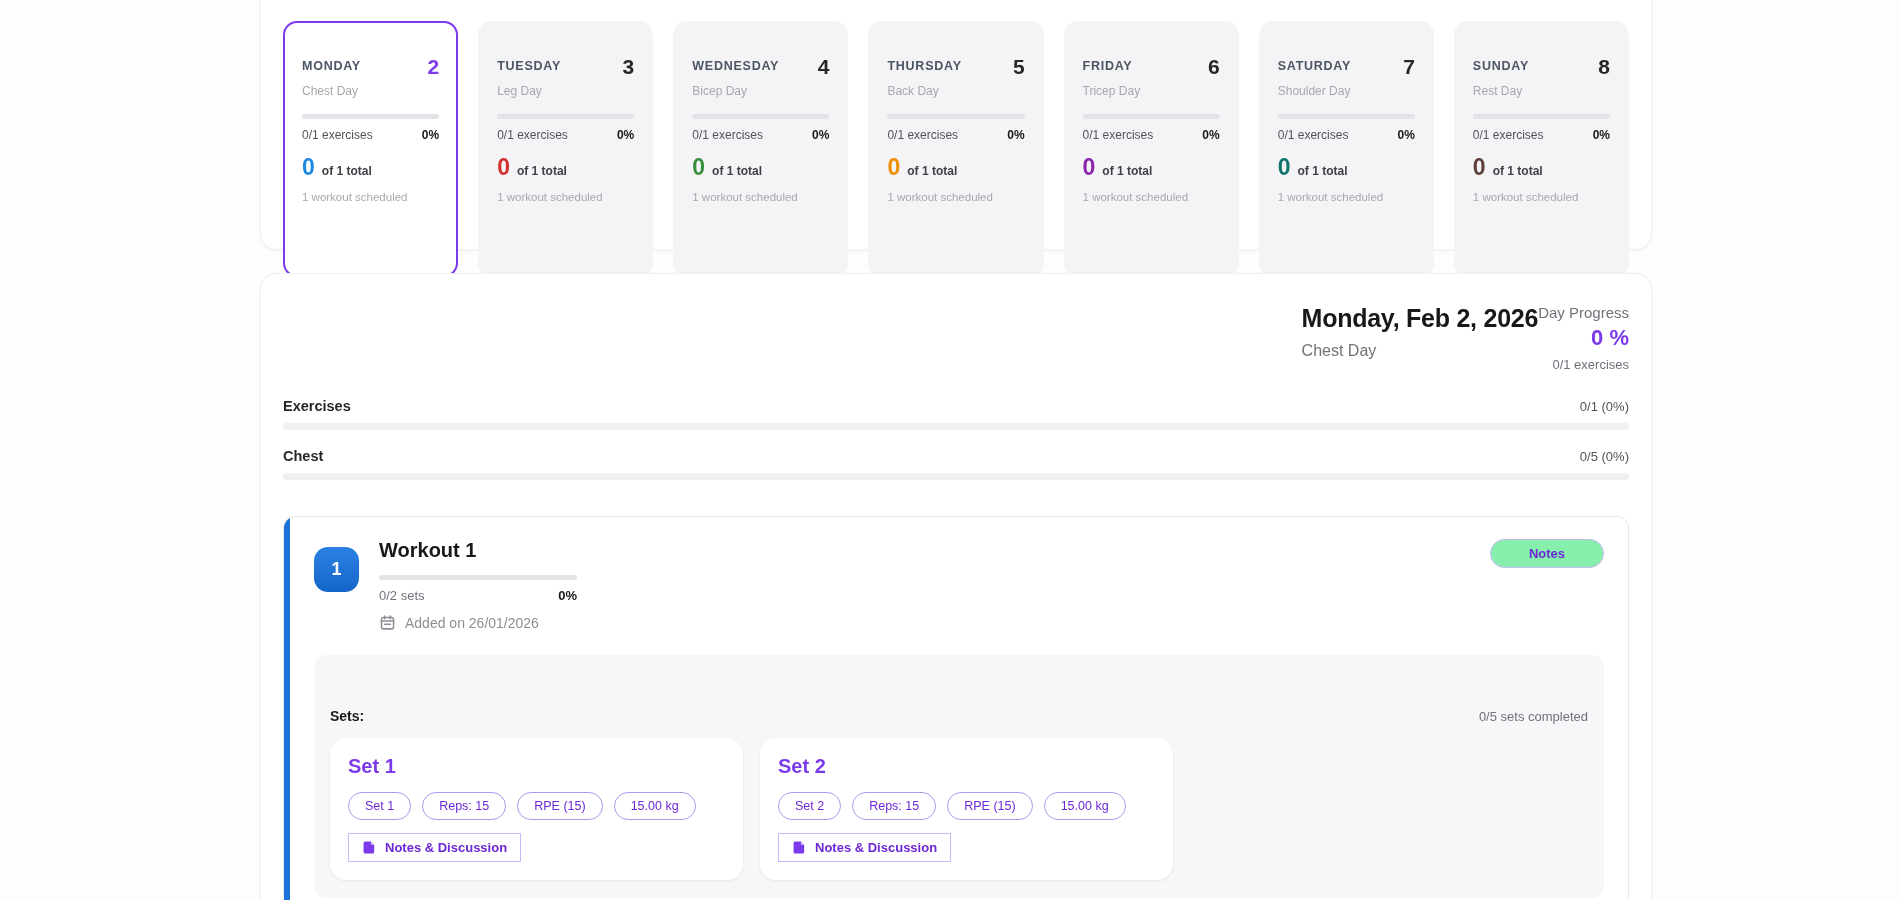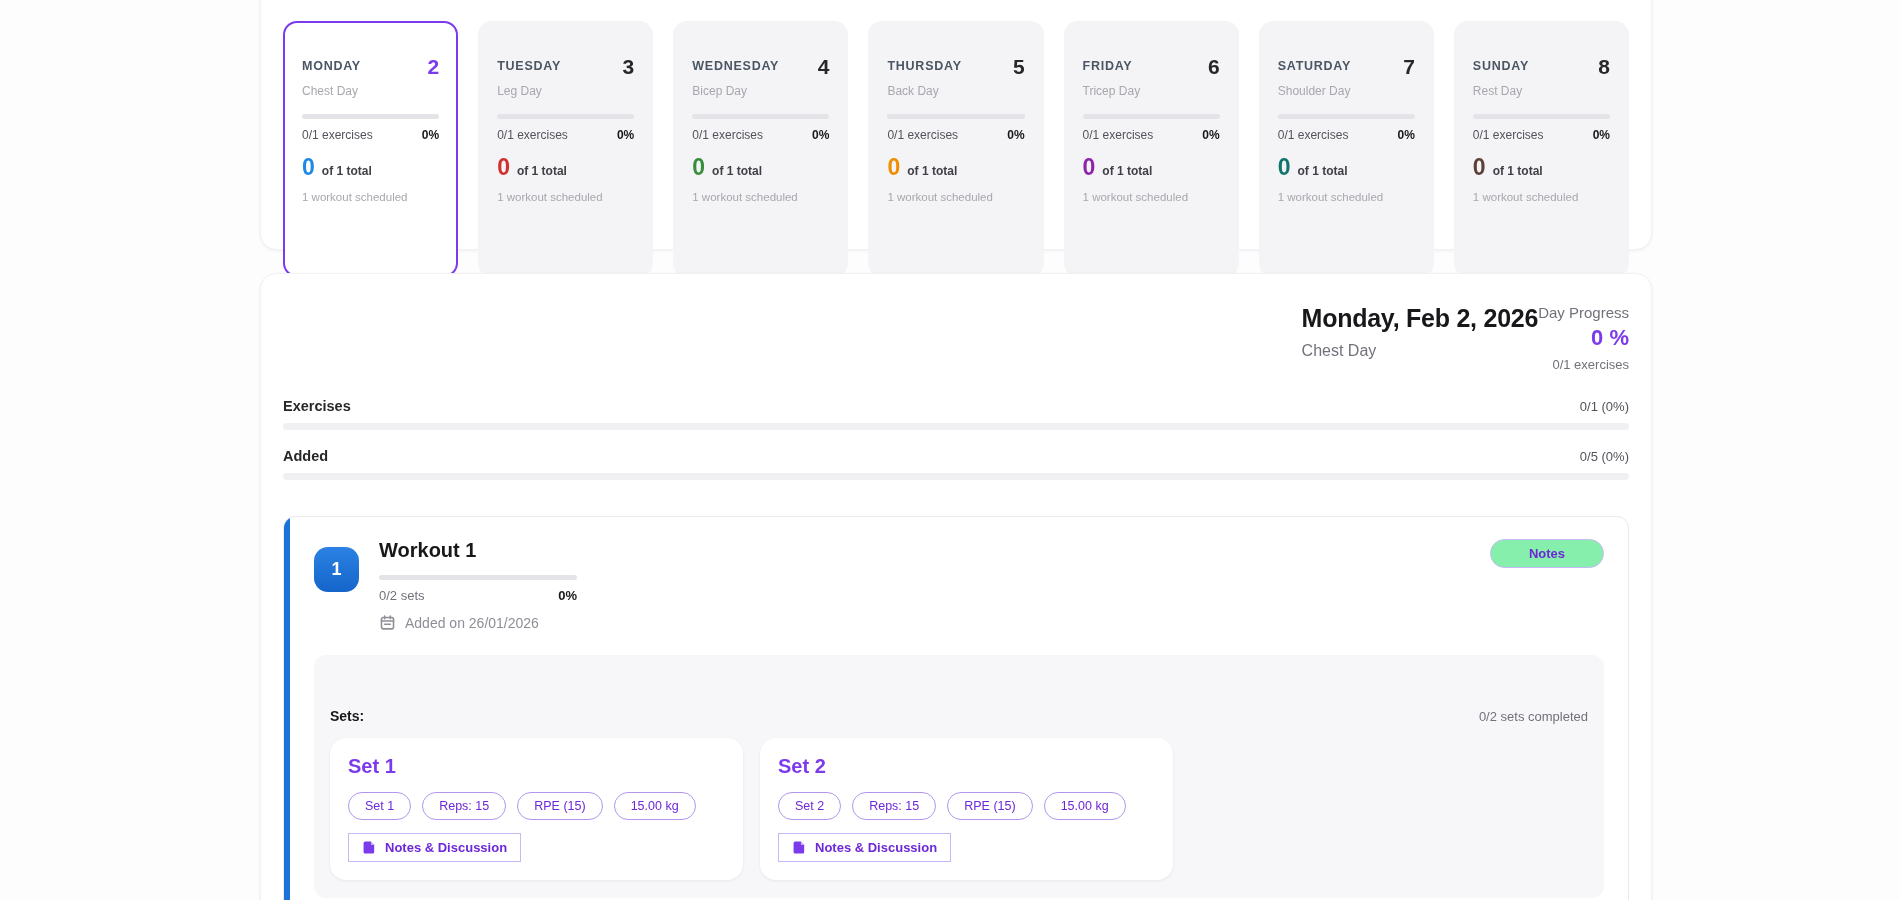--- a/index.html
+++ b/index.html
@@ -305,21 +305,21 @@
       <span class="progress-row-label">Exercises</span>
       <span class="progress-row-value">0/1 (0%)</span>
     </div>
     <div class="big-bar">
           <div></div>
         </div>
   </div>
 
   <div class="progress-row">
     <div class="progress-row-head">
-      <span class="progress-row-label">Added</span>
+      <span class="progress-row-label">Chest</span>
       <span class="progress-row-value">0/5 (0%)</span>
     </div>
     <div class="big-bar">
           <div></div>
         </div>
   </div>
 </div>
 
   <div class="workout-card">
     <div class="workout-accent"></div>
@@ -348,21 +348,21 @@
             <span>Added on 26/01/2026</span>
           </div>
         </div>
       </div>
       <button class="notes-button">Notes</button>
     </div>
 
     <div class="sets-area">
       <div class="sets-area-head">
         <span class="sets-label">Sets:</span>
-        <span class="sets-completed">0/2 sets completed</span>
+        <span class="sets-completed">0/5 sets completed</span>
       </div>
       <div class="set-cards" id="set-cards">
   <div class="set-card">
     <div class="set-title">Set 1</div>
     <div class="pill-row">
               <span class="pill">Set 1</span>
               <span class="pill">Reps: 15</span>
               <span class="pill">RPE (15)</span>
               <span class="pill">15.00 kg</span>
             </div>

